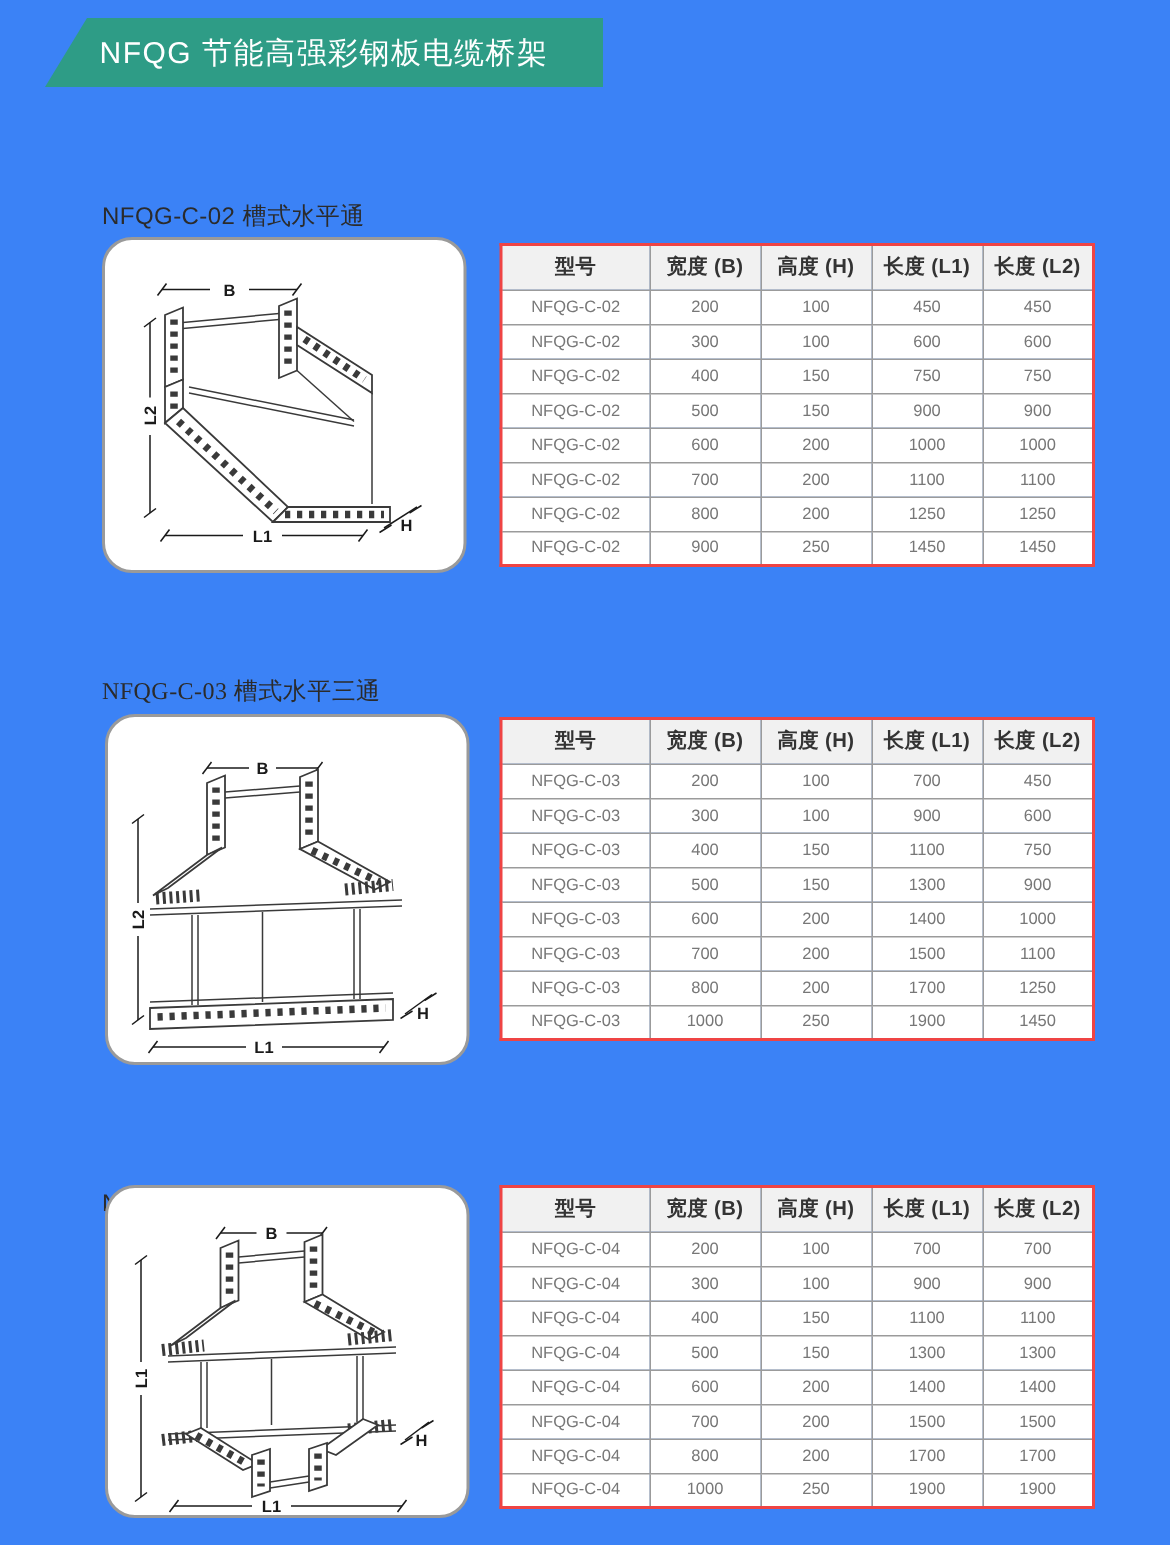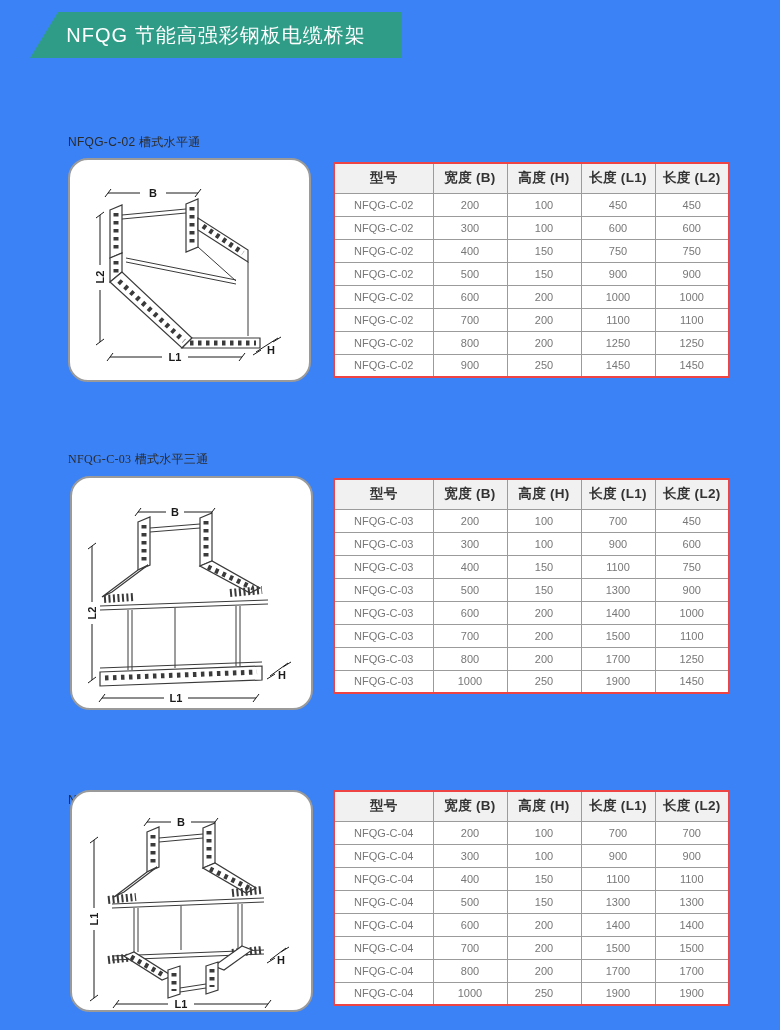--- a/index.html
+++ b/index.html
@@ -16,21 +16,21 @@
     clip-path:polygon(28px 0, 100% 0, 100% 100%, 0 100%);
   }
 
   .page-title {
     position:absolute; left:30px; top:84px;
     font-size:17px; font-weight:bold; color:#1a1a1a; letter-spacing:0.5px;
   }
 
   .section-label {
     position:absolute; left:68px;
-    font-size:12px; color:#2b2b2b; letter-spacing:0.3px;
+    font-size:16px; color:#2b2b2b; letter-spacing:0.3px;
   }
 
   .diagram-box {
     position:absolute; left:68px;
     width:243px; background:#fff;
     border:2px solid #9a9a9a; border-radius:20px;
   }
   .diagram-box svg { display:block; }
   svg text { font-family:"Liberation Sans","DejaVu Sans",sans-serif; font-weight:bold; font-size:11px; fill:#1a1a1a; }
 

